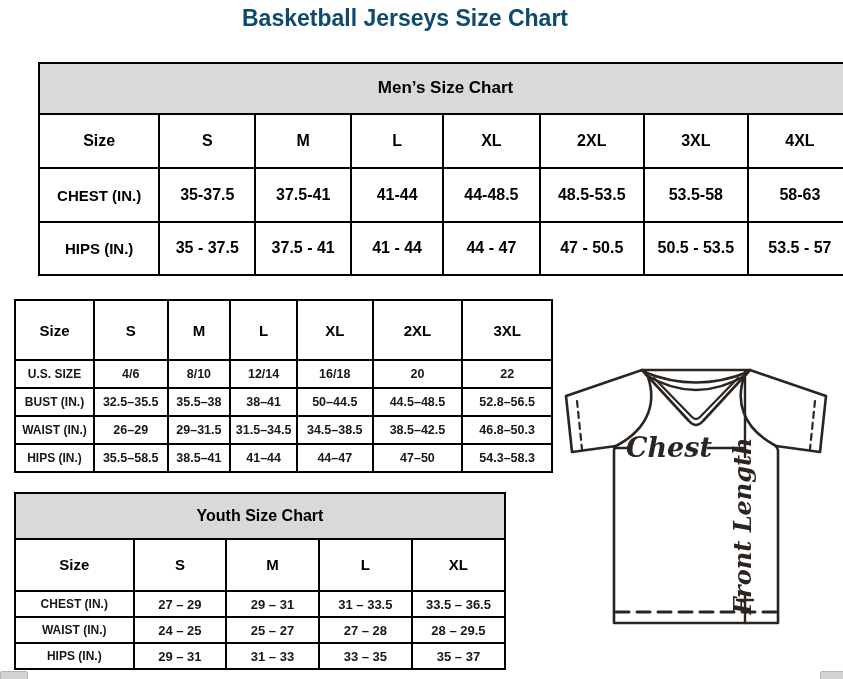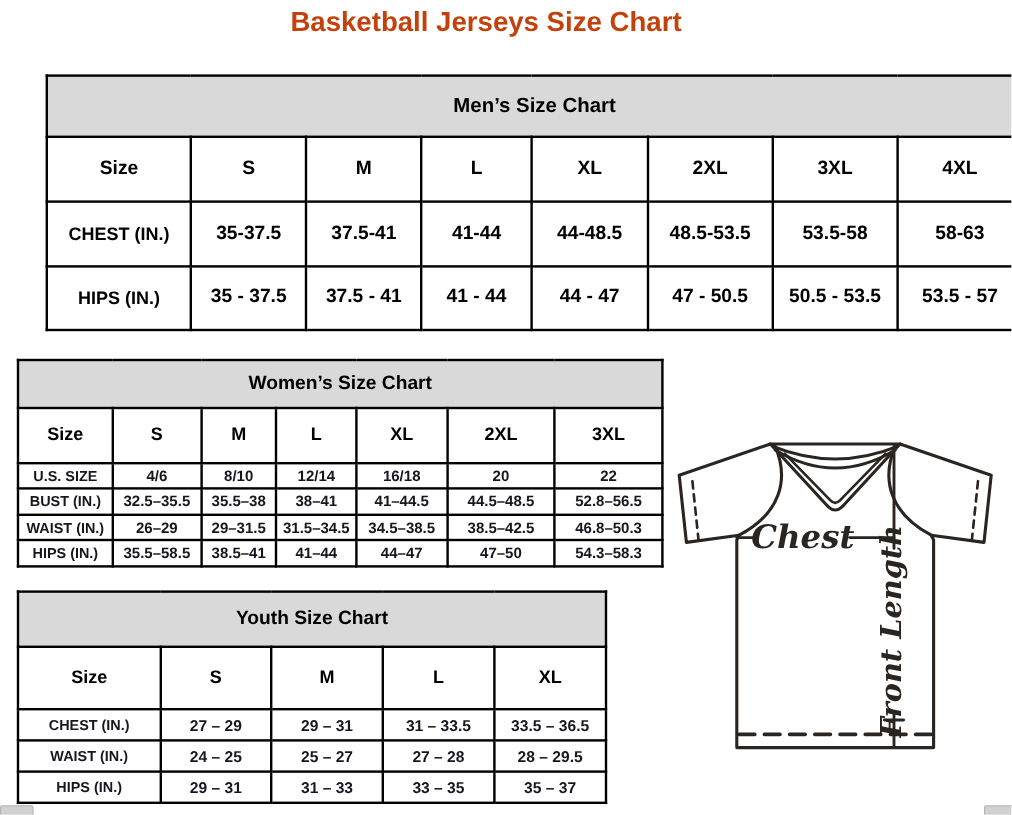--- a/index.html
+++ b/index.html
@@ -1,19 +1,19 @@
 <!DOCTYPE html>
 <html><head>
 <meta charset="utf-8">
 <style>
   html,body{margin:0;padding:0;background:#ffffff;}
   #page{position:relative;width:843px;height:679px;background:#ffffff;overflow:hidden;
         font-family:"Liberation Sans",sans-serif;}
   #page-title{position:absolute;left:0;top:5px;width:810px;text-align:center;
-        font-size:23px;font-weight:bold;color:#c2410c;}
+        font-size:23px;font-weight:bold;color:#0c4a6e;}
   .table-wrap{position:absolute;}
   #mens-wrap{left:14px;top:62px;width:815px;height:214px;margin-left:24px;}
   #womens-wrap{left:14px;top:299px;width:539px;height:174px;}
   #youth-wrap{left:14px;top:492px;width:492px;height:178px;}
   table.size-table{border-collapse:collapse;width:100%;height:100%;table-layout:fixed;
         font-weight:bold;text-align:center;color:#000;}
   table.size-table th,table.size-table td{border:2px solid #000;padding:0;vertical-align:middle;}
   tr.band th{background:#d9d9d9;}
   
   .mens tr.band th{height:37px;font-size:17px;}
@@ -99,23 +99,20 @@
         <colgroup>
           <col style="width: 14.7%;">
           <col style="width: 13.7%;">
           <col style="width: 11.7%;">
           <col style="width: 12.4%;">
           <col style="width: 14.1%;">
           <col style="width: 16.7%;">
           <col style="width: 16.7%;">
         </colgroup>
         <tbody>
-          <tr class="band">
-            <th colspan="7">Women’s Size Chart</th>
-          </tr>
           <tr class="cols">
             <th>Size</th>
             <th>S</th>
             <th>M</th>
             <th>L</th>
             <th>XL</th>
             <th>2XL</th>
             <th>3XL</th>
           </tr>
           <tr>
@@ -125,21 +122,21 @@
             <td>12/14</td>
             <td>16/18</td>
             <td>20</td>
             <td>22</td>
           </tr>
           <tr>
             <td class="row-label">BUST (IN.)</td>
             <td>32.5–35.5</td>
             <td>35.5–38</td>
             <td>38–41</td>
-            <td>41–44.5</td>
+            <td>50–44.5</td>
             <td>44.5–48.5</td>
             <td>52.8–56.5</td>
           </tr>
           <tr>
             <td class="row-label">WAIST (IN.)</td>
             <td>26–29</td>
             <td>29–31.5</td>
             <td>31.5–34.5</td>
             <td>34.5–38.5</td>
             <td>38.5–42.5</td>

